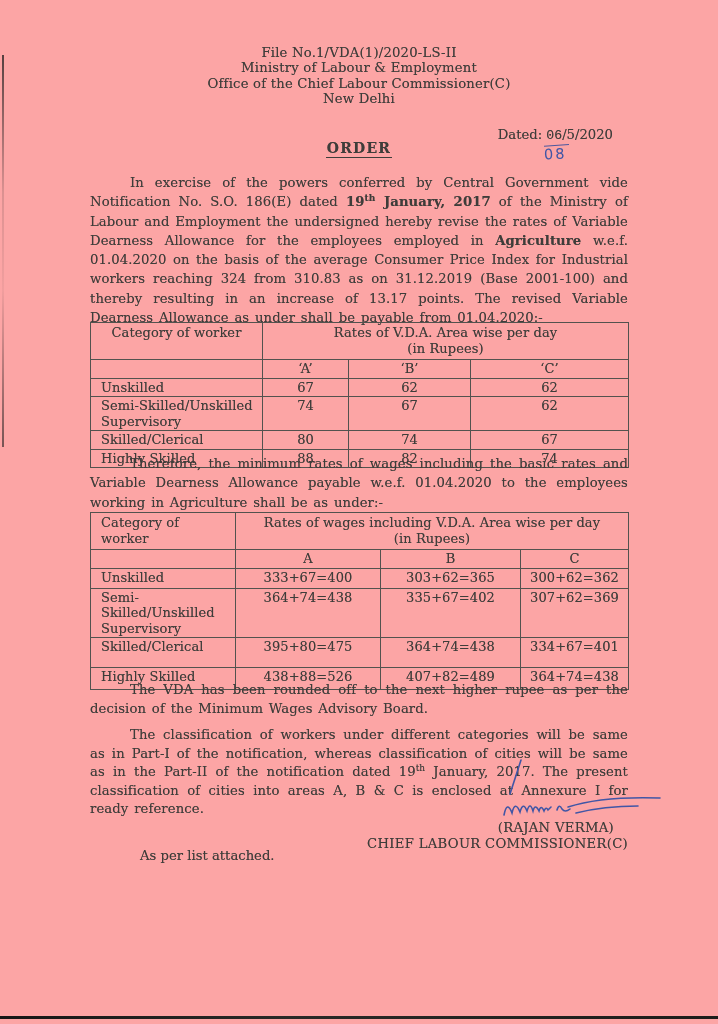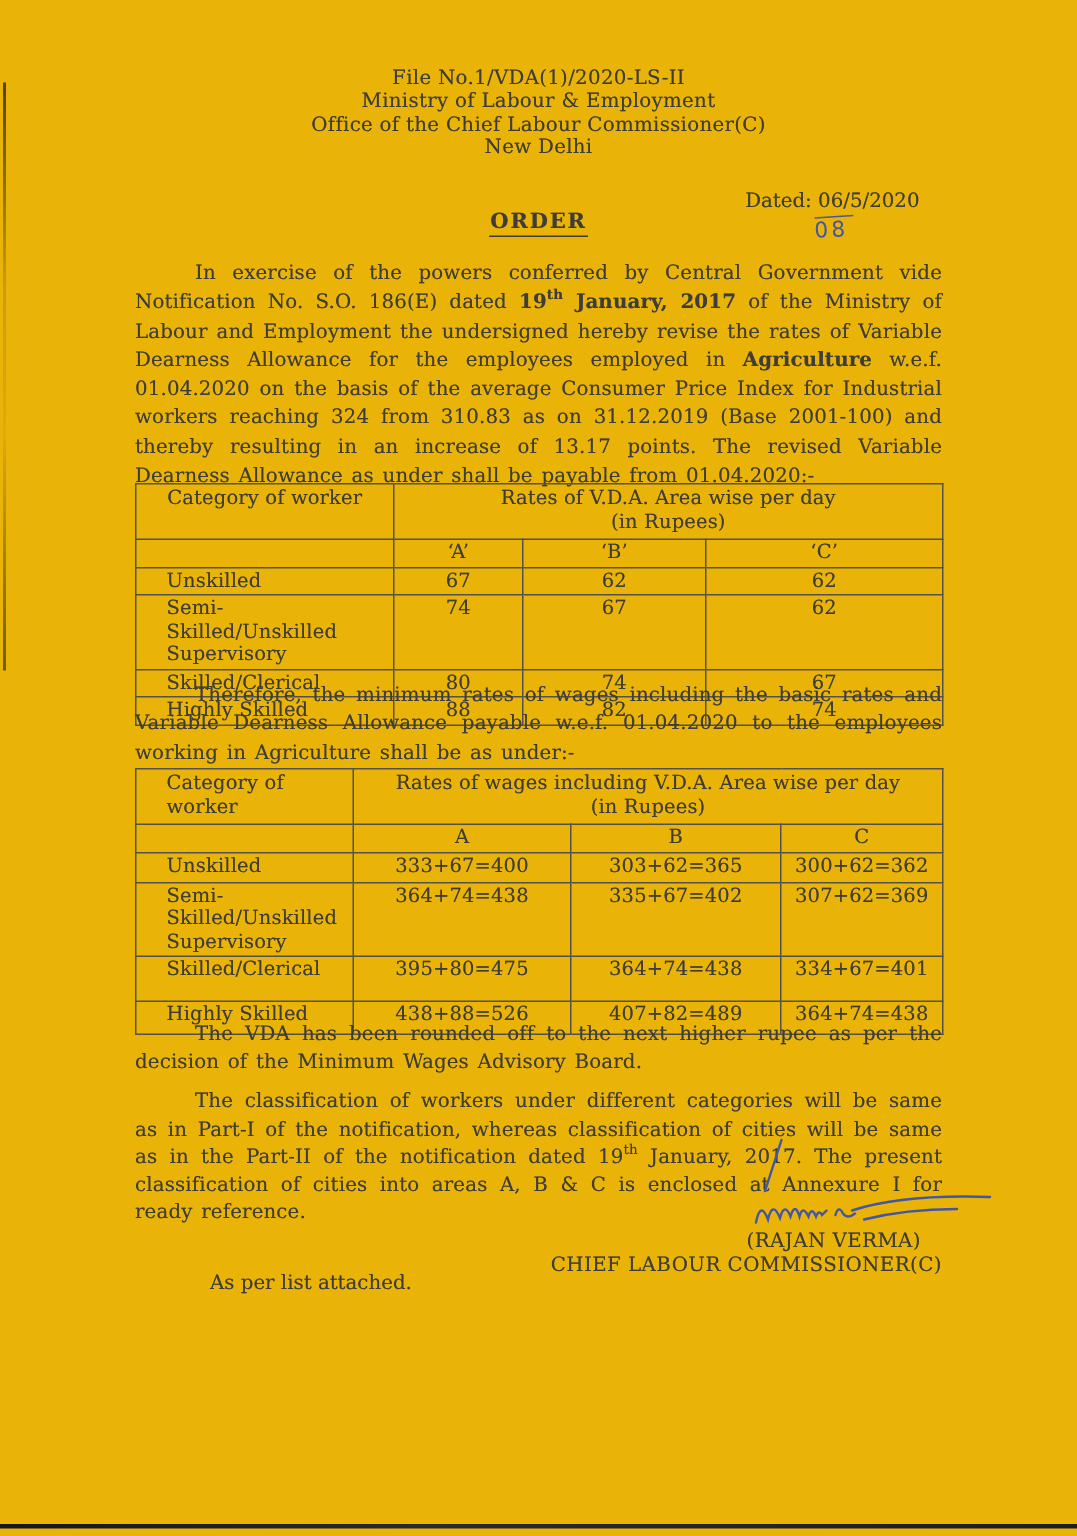--- a/index.html
+++ b/index.html
@@ -1,35 +1,35 @@
 <!DOCTYPE html>
 <html><head>
 <meta charset="utf-8">
 <style>
   html,body{margin:0;padding:0;background:#e8e8e6;}
   .page{
     position:relative;
     width:718px;height:1024px;
-    background:#eab308;
+    background:#fca5a5;
     font-family:"DejaVu Serif","Liberation Serif",serif;
     color:#3e3d3a;
     overflow:hidden;
     margin:0 auto;
     text-shadow:0 0 .4px rgba(62,61,58,.55);
   }
   
   .scan-left{position:absolute;left:2px;top:55px;width:2px;height:392px;
     background:linear-gradient(180deg,rgba(30,30,30,.75),rgba(30,30,30,.15) 35%,rgba(30,30,30,.05) 60%,rgba(30,30,30,.6));}
   .scan-bottom{position:absolute;left:0;top:1016px;width:718px;height:3px;
     background:linear-gradient(90deg,#161616,#2a2a28 40%,#1d1d1b);}
   
   .org-block{position:absolute;left:0;top:45px;width:718px;text-align:center;
     font-size:13.2px;line-height:15.3px;letter-spacing:.2px;}
   .dated{position:absolute;top:127px;right:105px;font-size:13.2px;}
-  .dated-day{position:relative;display:inline-block;}
+  .dated-day{position:relative;display:inline-block;font-family:Liberation Mono, monospace;}
   .dated-day::after{content:"";position:absolute;left:-2px;right:-7px;bottom:-3px;
     border-top:1.6px solid #4b579e;transform:rotate(-4deg);}
   .hand-date{position:absolute;top:19px;left:46px;color:#4156a6;
     font-family:"DejaVu Sans","Liberation Sans",sans-serif;
     font-size:14.5px;letter-spacing:2px;transform:rotate(-3deg);text-shadow:none;}
   .order-title{position:absolute;left:0;top:140px;width:718px;text-align:center;
     font-weight:bold;font-size:14px;letter-spacing:1.2px;}
   .order-title span{border-bottom:1.6px solid #3e3d3a;padding:0 1px 1px 1px;text-align:center;}
   
   .para{position:absolute;left:90px;width:538px;
@@ -40,21 +40,21 @@
   #para3{top:680px;}
   #para4{top:726px;line-height:18.6px;}
   sup{font-size:9px;line-height:0;}
   
   table{position:absolute;left:90px;border-collapse:collapse;
     font-size:13px;line-height:15.5px;letter-spacing:.1px;color:#3e3d3a;}
   #table1{top:322px;}
   #table2{top:512px;}
   td{border:1.2px solid #53524e;padding:1px 6px;vertical-align:top;}
   td.center{text-align:center;}
-  td.cat{text-align:left;padding-left:20px;}
+  td.cat{text-align:left;padding-left:10px;}
   .rates-head{text-align:center;margin-left:13px;}
   .h-head td{height:33px;vertical-align:top;padding-top:2px;}
   .h-sub td{height:15px;}
   .r16 td{height:15px;}
   .r18 td{height:17px;}
   .r30 td{height:29px;}
   .r46 td{height:45px;}
   .r28 td{height:27px;}
   .r20 td{height:19px;}
   

